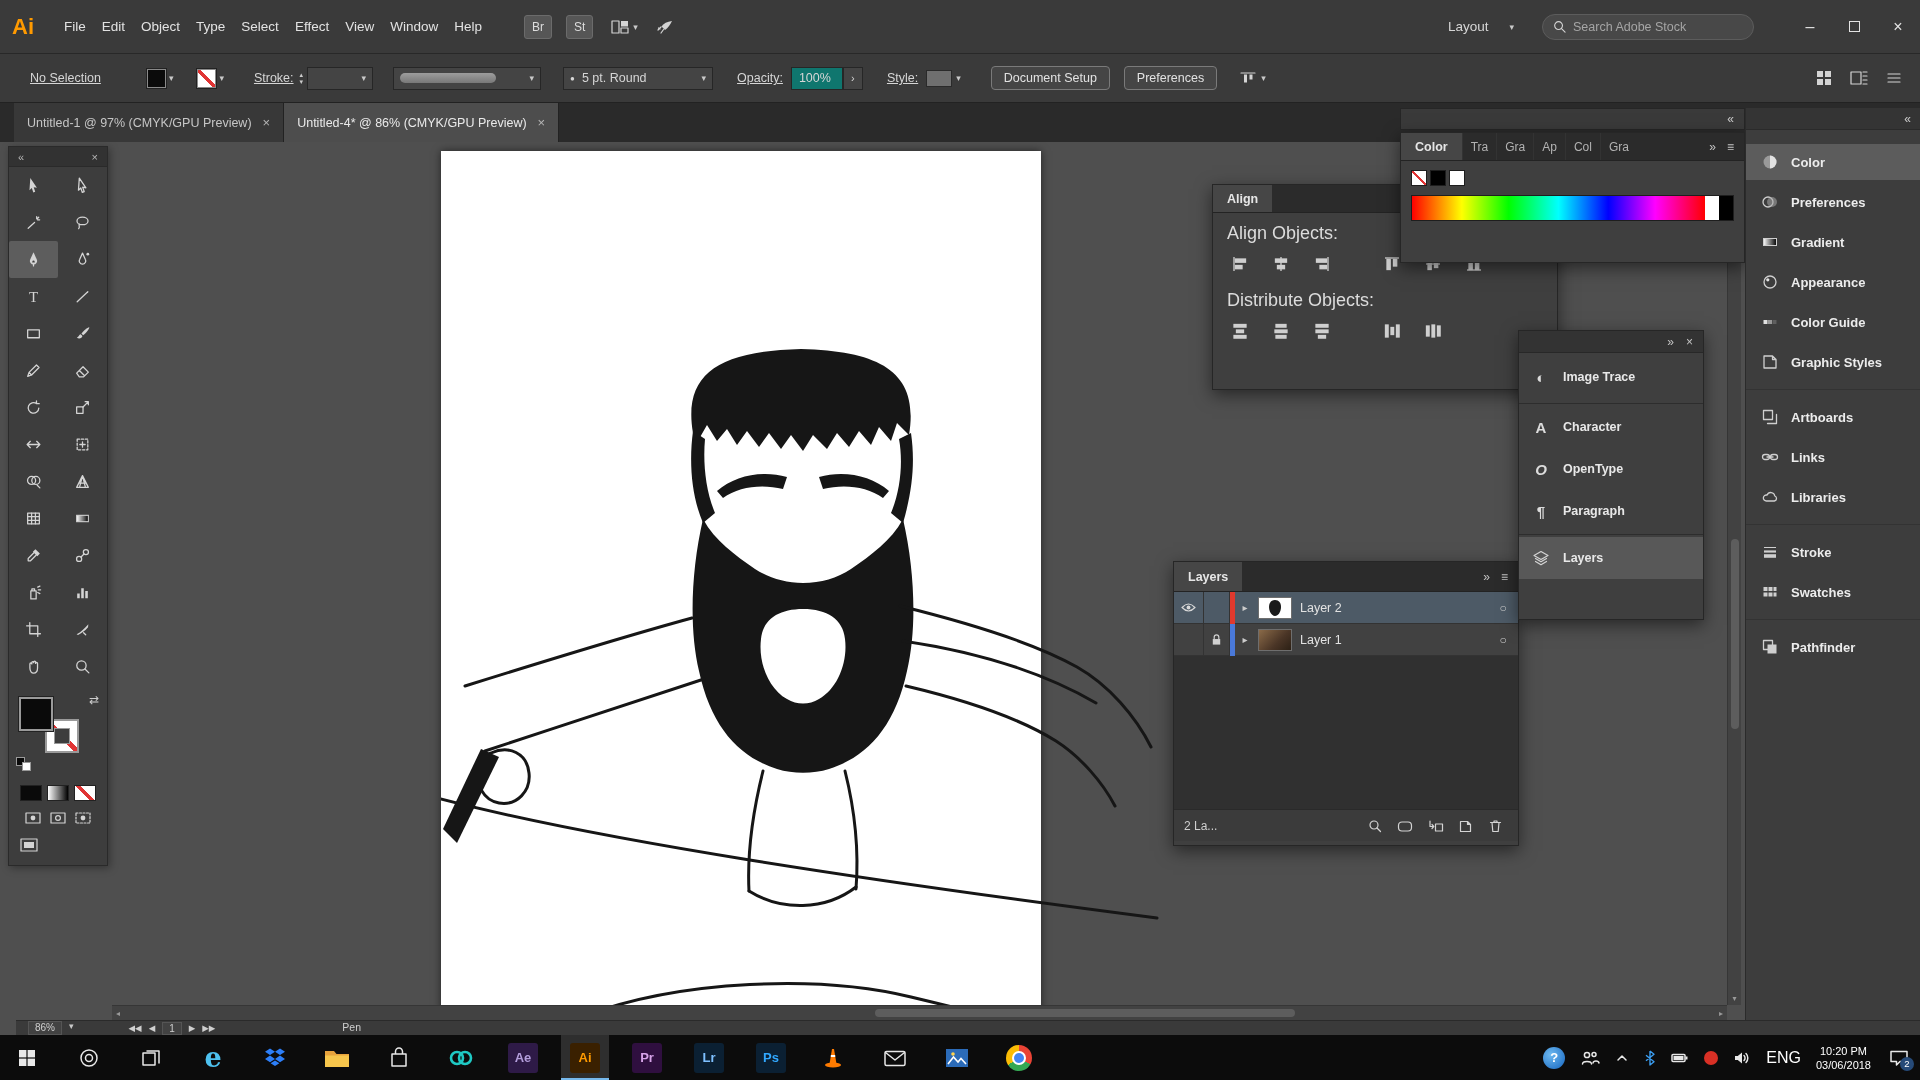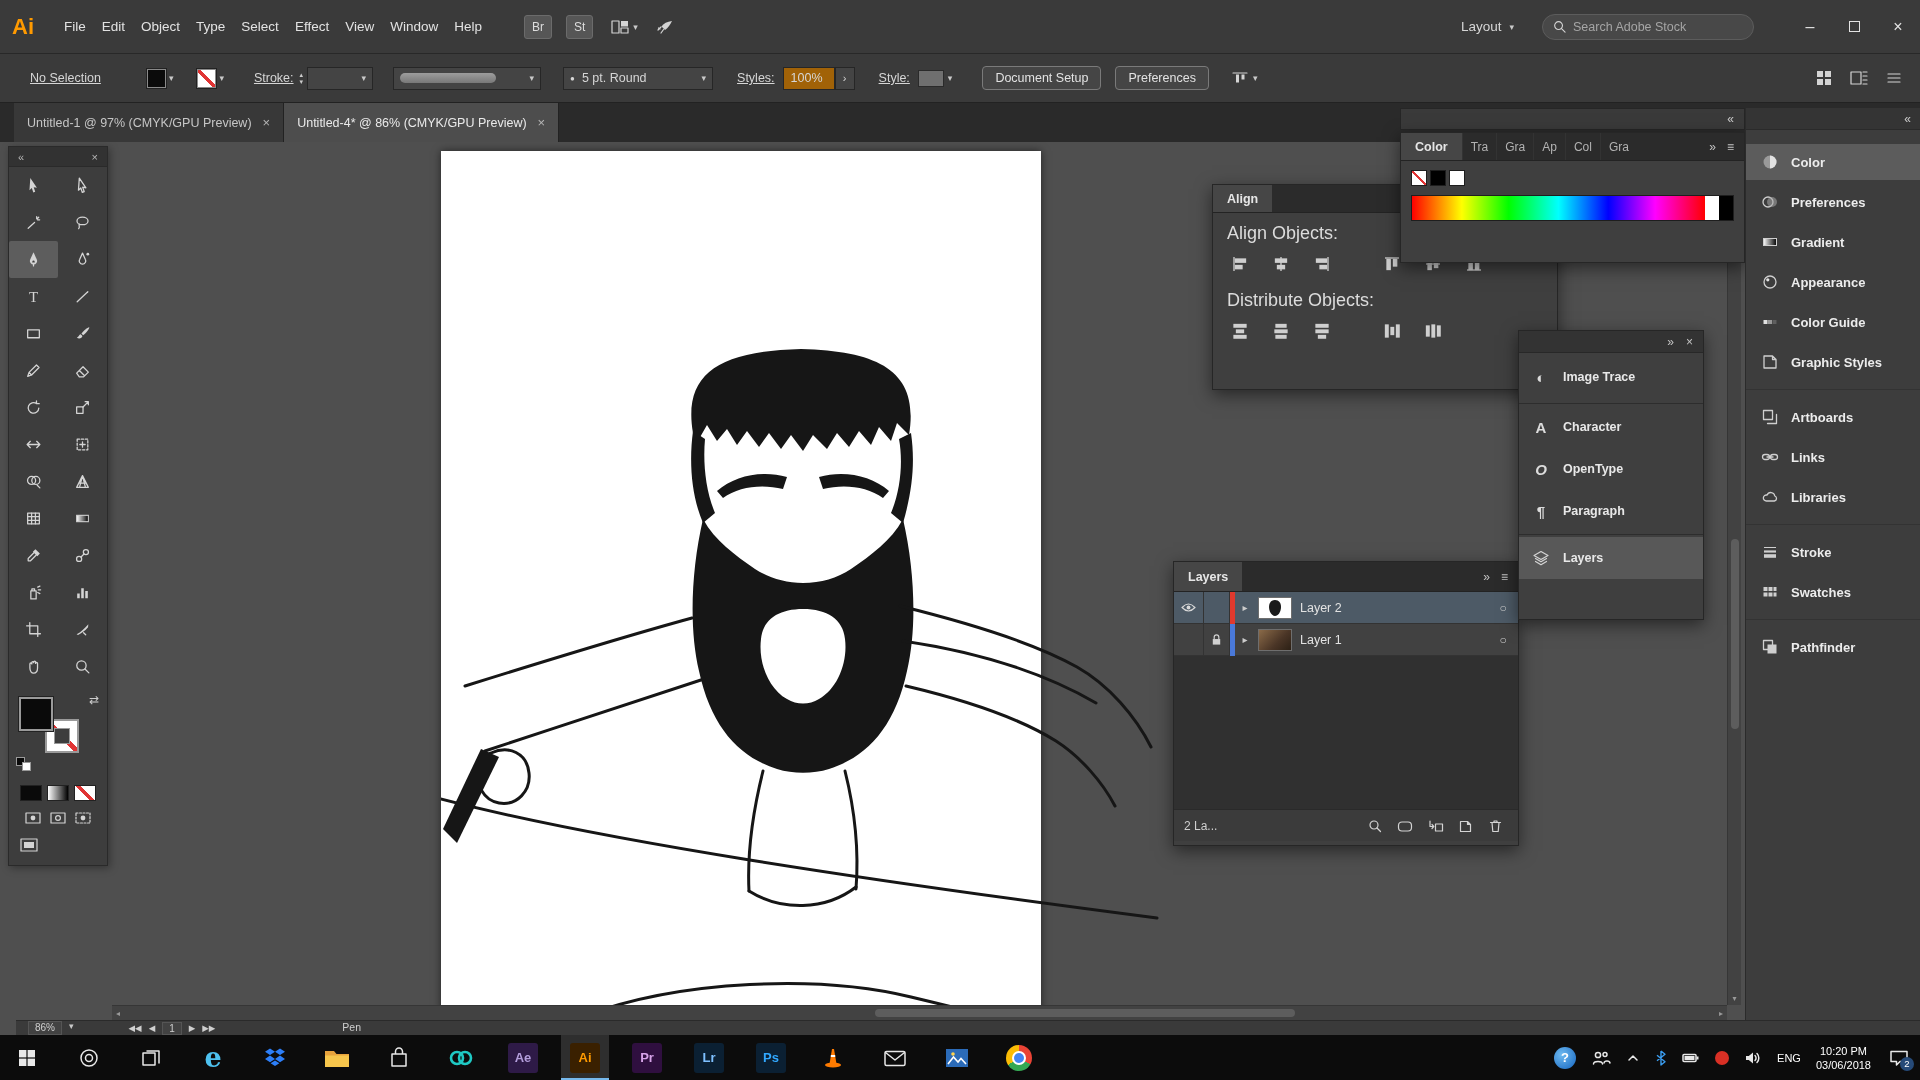--- a/index.html
+++ b/index.html
@@ -13,35 +13,35 @@
 .wt{stroke:#e8e8e8;fill:none;stroke-width:1.5;stroke-linecap:round;stroke-linejoin:round}
 
 .menubar{left:0;top:0;width:1920px;height:54px;background:#3a3a3a;border-bottom:1px solid #282828;display:flex;align-items:center;z-index:70}
 .ai-logo{color:#ff9a00;font-weight:700;font-size:22px;margin-left:12px}
 .menus{display:flex;gap:16px;margin-left:30px;font-size:13.5px;color:#e2e2e2}
 .quick-btn{margin-left:14px;background:#565656;border:1px solid #6b6b6b;border-radius:3px;color:#ddd;font-size:12px;padding:4px 7px}
 .quick-btn.first{margin-left:42px}
 .mb-icon{margin-left:18px;display:flex;align-items:center;gap:4px}
 .chev{font-size:9px;color:#c9c9c9}
 .mb-right{margin-left:auto;display:flex;align-items:center;height:54px}
-.layout-dd{display:flex;align-items:center;gap:8px;margin-right:28px;font-size:13.5px}
+.layout-dd{display:flex;align-items:center;gap:21px;margin-right:28px;font-size:13.5px}
 .searchbox{width:212px;height:26px;background:#484848;border:1px solid #5c5c5c;border-radius:13px;display:flex;align-items:center;padding:0 10px;gap:7px;margin-right:34px}
 .searchbox input{background:transparent;border:0;outline:0;color:#cfcfcf;font-size:12.5px;width:158px;font-family:"Liberation Sans",sans-serif}
 .searchbox input::placeholder{color:#a5a5a5}
 .wbtn{width:44px;height:54px;display:flex;align-items:center;justify-content:center;color:#e3e3e3;font-size:16px}
 .maxbox{width:11px;height:11px;border:1.5px solid #e3e3e3;display:inline-block}
 
 .controlbar{left:0;top:54px;width:1920px;height:49px;background:#3a3a3a;border-bottom:1px solid #222;display:flex;align-items:center;font-size:12.5px;color:#d6d6d6;z-index:70}
 .u{text-decoration:underline}
 .fillsw{width:19px;height:19px;background:#0b0b0b;border:1px solid #8a8a8a;outline:1px solid #222}
 .nonesw{width:19px;height:19px;border:1px solid #8a8a8a;outline:1px solid #222;background:linear-gradient(45deg,#fff 43%,#e03434 43%,#e03434 57%,#fff 57%)}
 .stepper{display:flex;flex-direction:column;font-size:7px;line-height:7px;margin-left:6px;color:#ccc}
 .dd{height:23px;background:#444;border:1px solid #262626;display:flex;align-items:center;padding:0 6px;gap:7px}
 .brushbar{width:96px;height:10px;background:linear-gradient(#9d9d9d,#787878);border-radius:5px}
-.vfield{width:52px;height:23px;background:#a16207;border:1px solid #262626;display:flex;align-items:center;padding:0 7px}
+.vfield{width:52px;height:23px;background:#0f766e;border:1px solid #262626;display:flex;align-items:center;padding:0 7px}
 .sqbtn{width:20px;height:23px;border:1px solid #262626;background:#444;display:flex;align-items:center;justify-content:center;font-size:11px}
 .btn{border:1px solid #7a7a7a;border-radius:4px;background:#454545;padding:4px 12px;font-size:12.5px;color:#e2e2e2}
 .stylesw{width:26px;height:17px;background:#6f6f6f;border:1px solid #2a2a2a}
 
 .tabbar{left:0;top:103px;width:1920px;height:39px;background:#2a2a2a;display:flex;align-items:stretch;z-index:20}
 .doc-tab{display:flex;align-items:center;gap:11px;padding:0 13px;background:#383838;border-right:1px solid #222;font-size:12.5px;color:#c6c6c6;margin-top:0}
 .doc-tab.first{margin-left:14px}
 .doc-tab.active{background:#4d4d4d;color:#eaeaea}
 .tab-x{font-size:13px;color:#b5b5b5}
 
@@ -142,21 +142,21 @@
 .atile.pr{background:#2f0f3f;color:#d6a3e8}
 .atile.lr{background:#0b2033;color:#7ec0ff}
 .atile.ps{background:#0b2033;color:#31a8ff}
 .edge-e{font-size:27px;font-weight:700;color:#4ec2f0;font-family:"DejaVu Serif",serif}
 .chrome{width:26px;height:26px;border-radius:50%;background:conic-gradient(#ea4335 0 33%,#34a853 33% 66%,#fbbc05 66% 100%);position:relative}
 .chrome::before{content:"";position:absolute;inset:6px;border-radius:50%;background:#fff}
 .chrome::after{content:"";position:absolute;inset:8px;border-radius:50%;background:#4285f4}
 .tray{margin-left:auto;display:flex;align-items:center;gap:15px;padding-right:8px}
 .tray-blue{width:22px;height:22px;border-radius:50%;background:radial-gradient(circle at 35% 35%,#6db9f0,#1565c0);color:#fff;font-size:13px;display:flex;align-items:center;justify-content:center;font-weight:700}
 .tray-red{width:14px;height:14px;border-radius:50%;background:#d93025}
-.tray-txt{font-size:11px;color:#fff}
+.tray-txt{font-size:16px;color:#fff}
 .clock{text-align:center;font-size:11px;line-height:14px;color:#fff}
 .notif{position:relative;width:26px;height:26px;display:flex;align-items:center;justify-content:center}
 .nbadge{position:absolute;right:-2px;bottom:0;background:#264a78;color:#fff;border-radius:50%;width:14px;height:14px;font-size:9.5px;display:flex;align-items:center;justify-content:center}
 </style>
 </head>
 <body>
 
 <div id="root">
 
 <svg width="0" height="0" aria-hidden="true">
@@ -241,21 +241,21 @@
   </div>
   <div class="dd" style="width:148px;margin-left:20px">
     <span class="brushbar"></span>
     <span class="chev" style="margin-left:auto">▾</span>
   </div>
   <div class="dd" style="width:150px;margin-left:22px">
     <span style="font-size:8px">●</span>
     <span>5 pt. Round</span>
     <span class="chev" style="margin-left:auto">▾</span>
   </div>
-  <span class="u" style="margin-left:24px">Styles:</span>
+  <span class="u" style="margin-left:24px">Opacity:</span>
   <div class="vfield" style="margin-left:8px">
         <span>100%</span>
       </div>
   <div class="sqbtn">
         <span>›</span>
       </div>
   <span class="u" style="margin-left:24px">Style:</span>
   <div style="display:flex;align-items:center;margin-left:8px;gap:4px">
     <span class="stylesw"></span>
     <span class="chev">▾</span>

